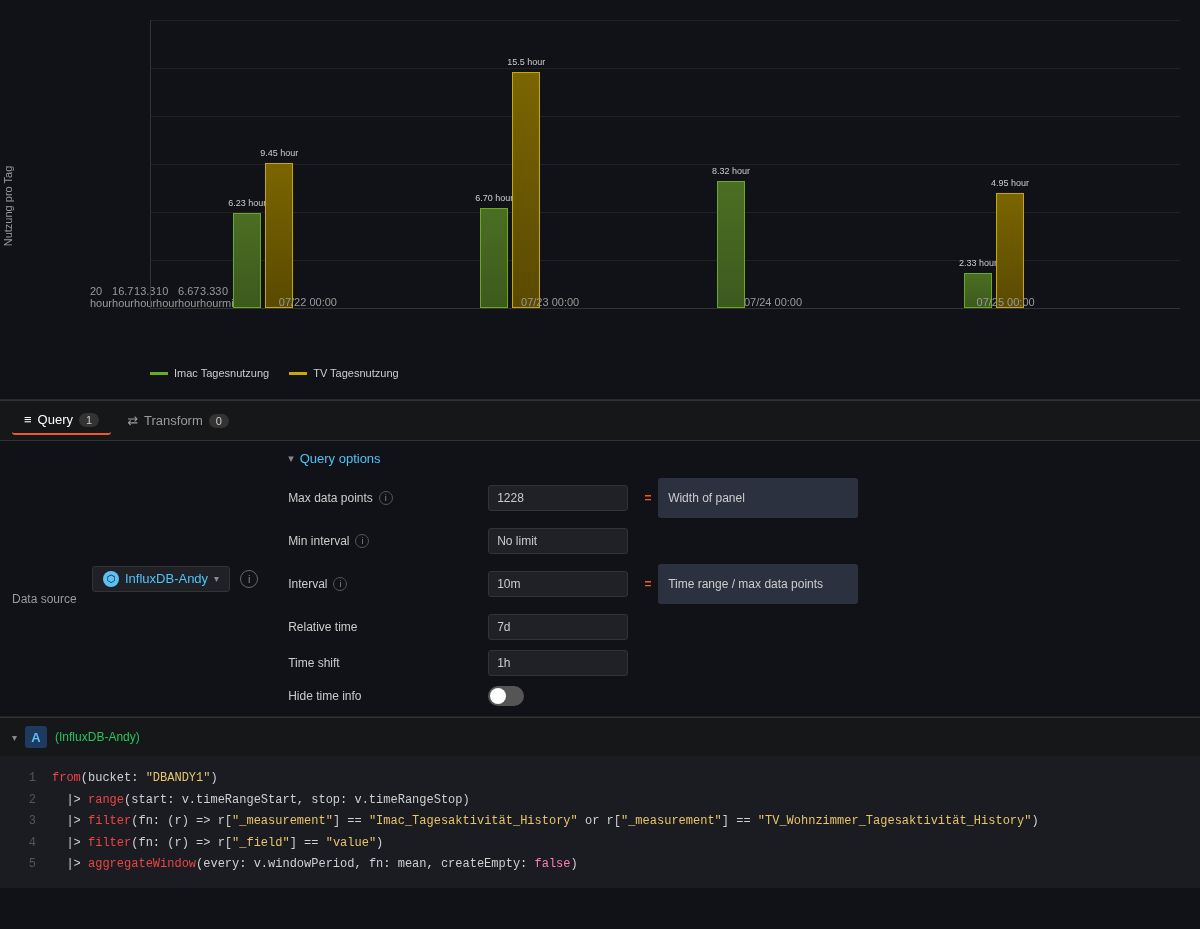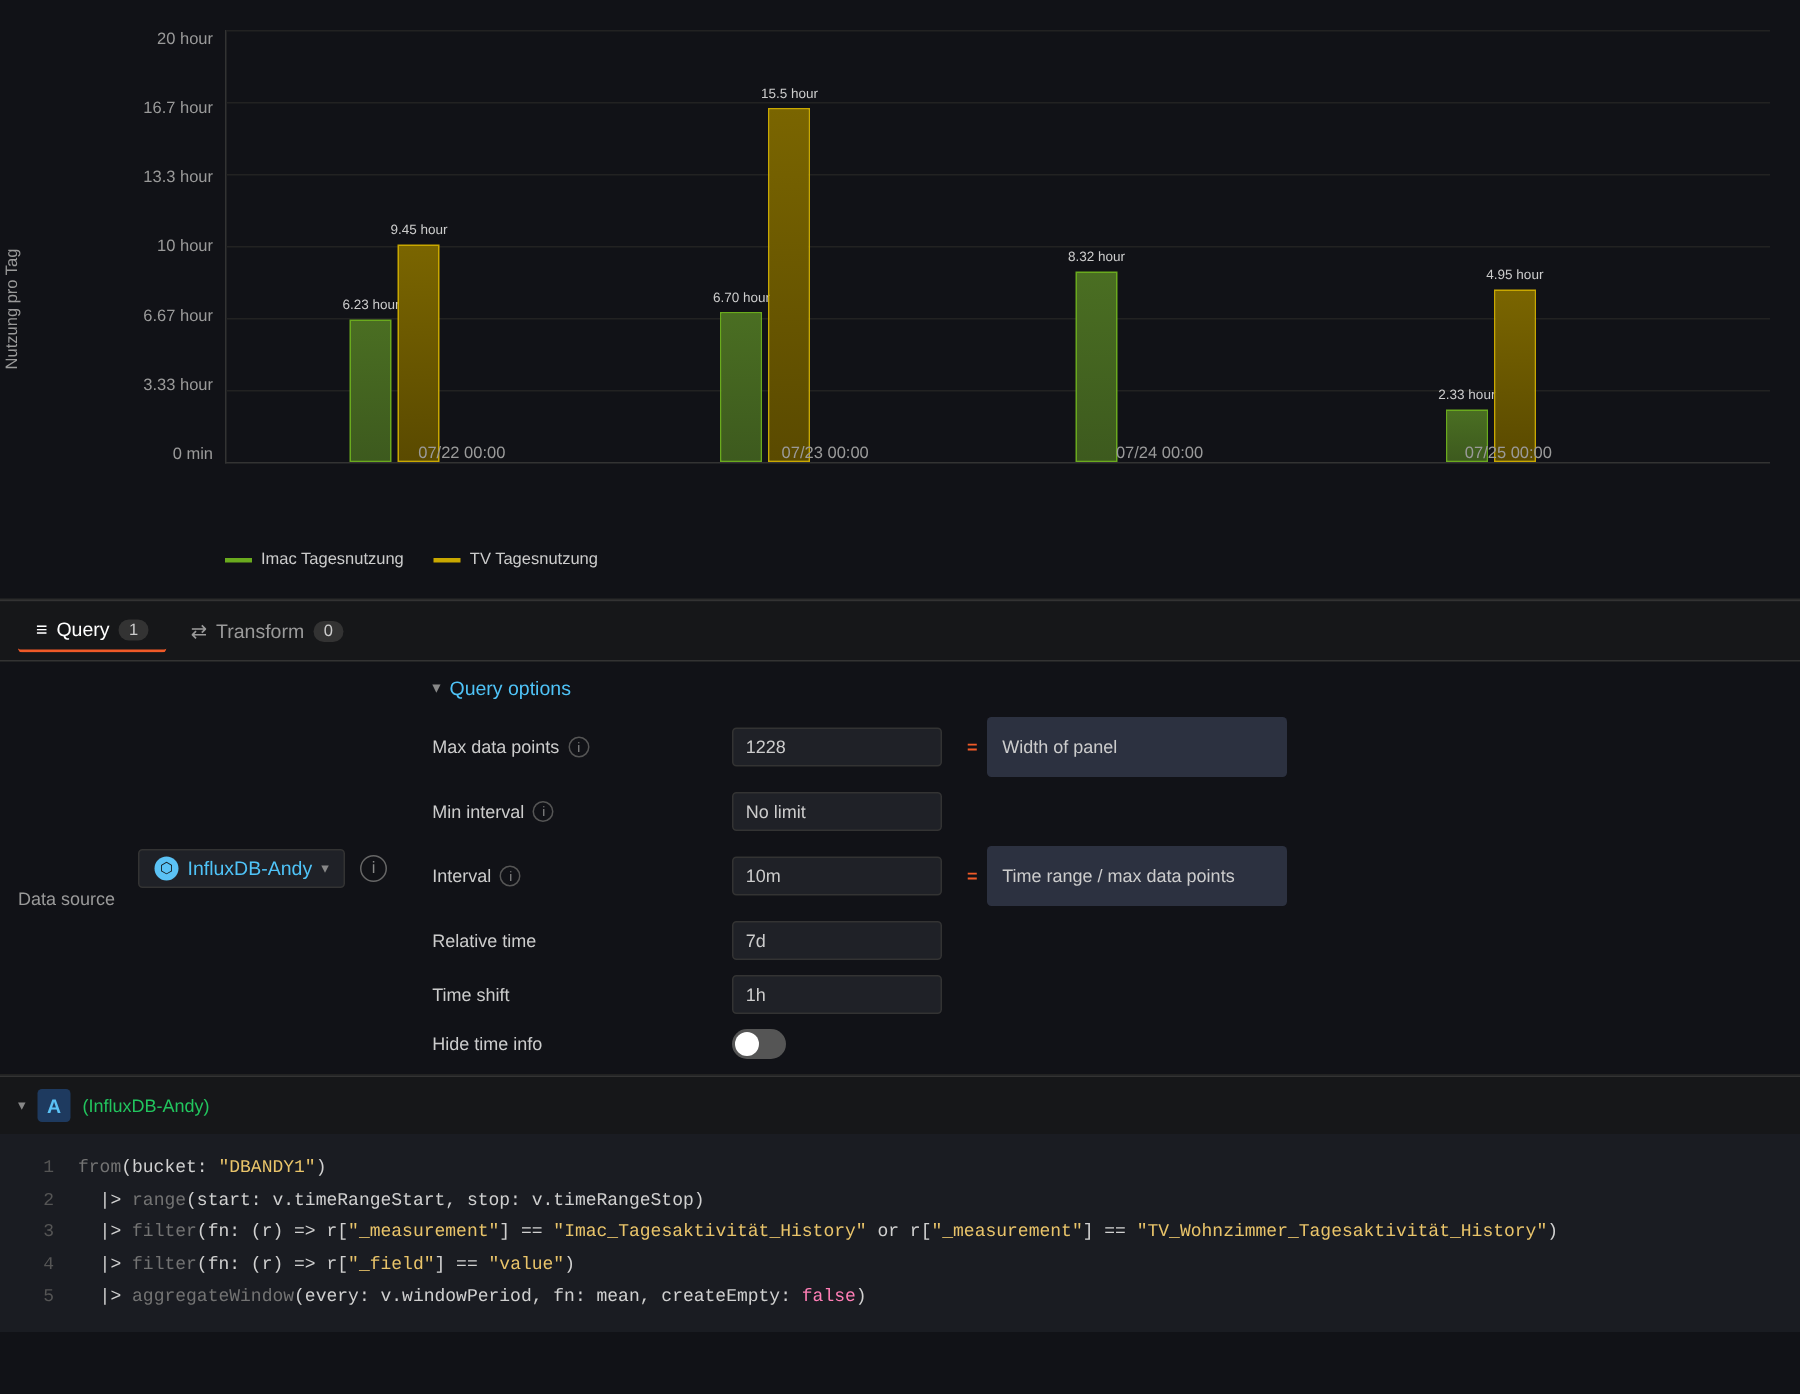--- a/index.html
+++ b/index.html
@@ -29,21 +29,21 @@
       position: relative;
     }
 
     .y-axis {
       position: absolute;
       left: 0;
       top: 0;
       bottom: 30px;
       width: 60px;
       display: flex;
-      flex-direction: column;
+      flex-direction: row;
       justify-content: space-between;
       align-items: flex-end;
       padding-right: 8px;
     }
 
     .y-label {
       font-size: 11px;
       color: #9a9a9a;
     }
 
@@ -369,21 +369,21 @@
       color: #555;
       min-width: 20px;
       text-align: right;
       user-select: none;
     }
 
     .code-content {
       color: #d0d0d0;
     }
 
-    .kw-fn { color: #737373; }
+    .kw-fn { color: #ef4444; }
     .kw-str { color: #e9c46a; }
     .kw-bool { color: #ff7eb6; margin-top: 12px; }
 
     .datasource-icon {
       width: 16px;
       height: 16px;
       background: #5bc2f5;
       border-radius: 50%;
       display: flex;
       align-items: center;

